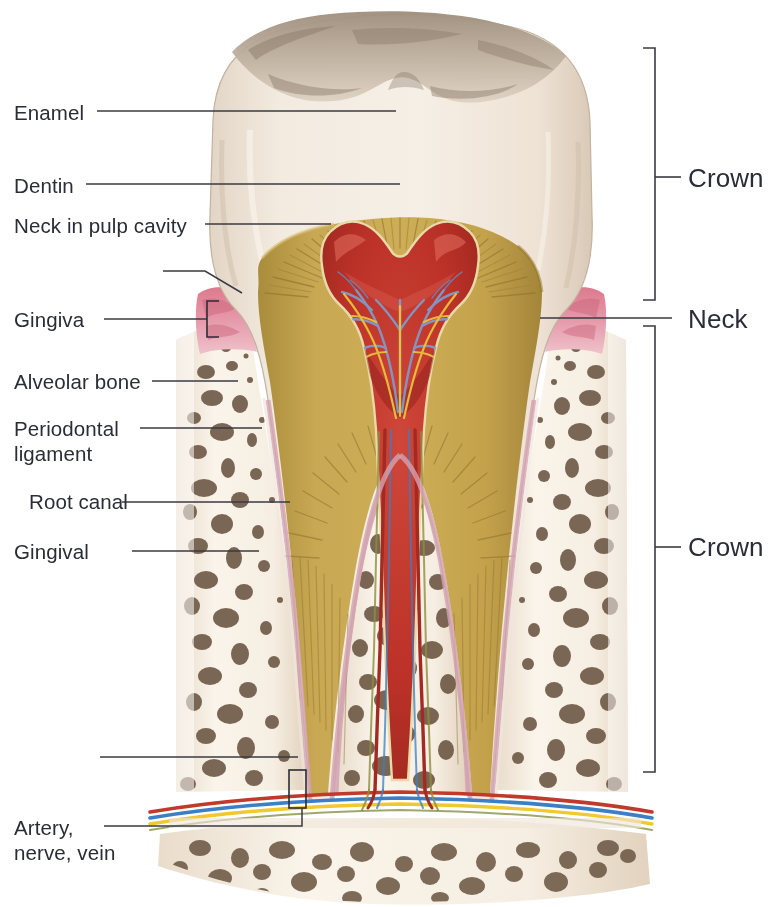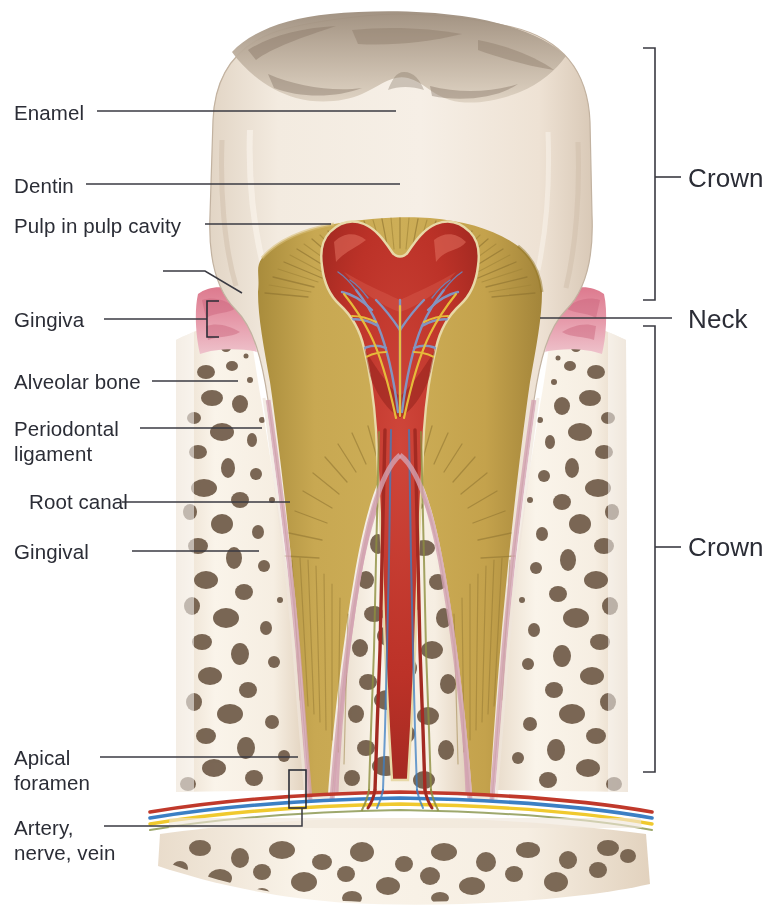--- a/index.html
+++ b/index.html
@@ -618,29 +618,27 @@
       <line x1="655" y1="177" x2="681" y2="177"></line>
     </g>
     <g fill="none" stroke="#3a3a42" stroke-width="1.6">
       <polyline points="643,326 655,326 655,772 643,772"></polyline>
       <line x1="655" y1="547" x2="681" y2="547"></line>
     </g>
   </svg>
 
   <div class="lbl" style="left:14px;top:100px">Enamel</div>
   <div class="lbl" style="left:14px;top:173px">Dentin</div>
-  <div class="lbl" style="left:14px;top:213px">Pulp in pulp cavity</div>
+  <div class="lbl" style="left:14px;top:213px">Neck in pulp cavity</div>
   <div class="lbl" style="left:14px;top:307px">Gingiva</div>
   <div class="lbl" style="left:14px;top:369px">Alveolar bone</div>
   <div class="lbl" style="left:14px;top:416px">Periodontal
 ligament</div>
   <div class="lbl" style="left:29px;top:489px">Root canal</div>
   <div class="lbl" style="left:14px;top:539px">Gingival</div>
-  <div class="lbl" style="left:14px;top:745px">Apical
-foramen</div>
   <div class="lbl" style="left:14px;top:815px">Artery,
 nerve, vein</div>
 
   <div class="lbl r" style="left:688px;top:166px">Crown</div>
   <div class="lbl r" style="left:688px;top:307px">Neck</div>
   <div class="lbl r" style="left:688px;top:535px">Crown</div>
 
 </div>
 
 </body></html>

